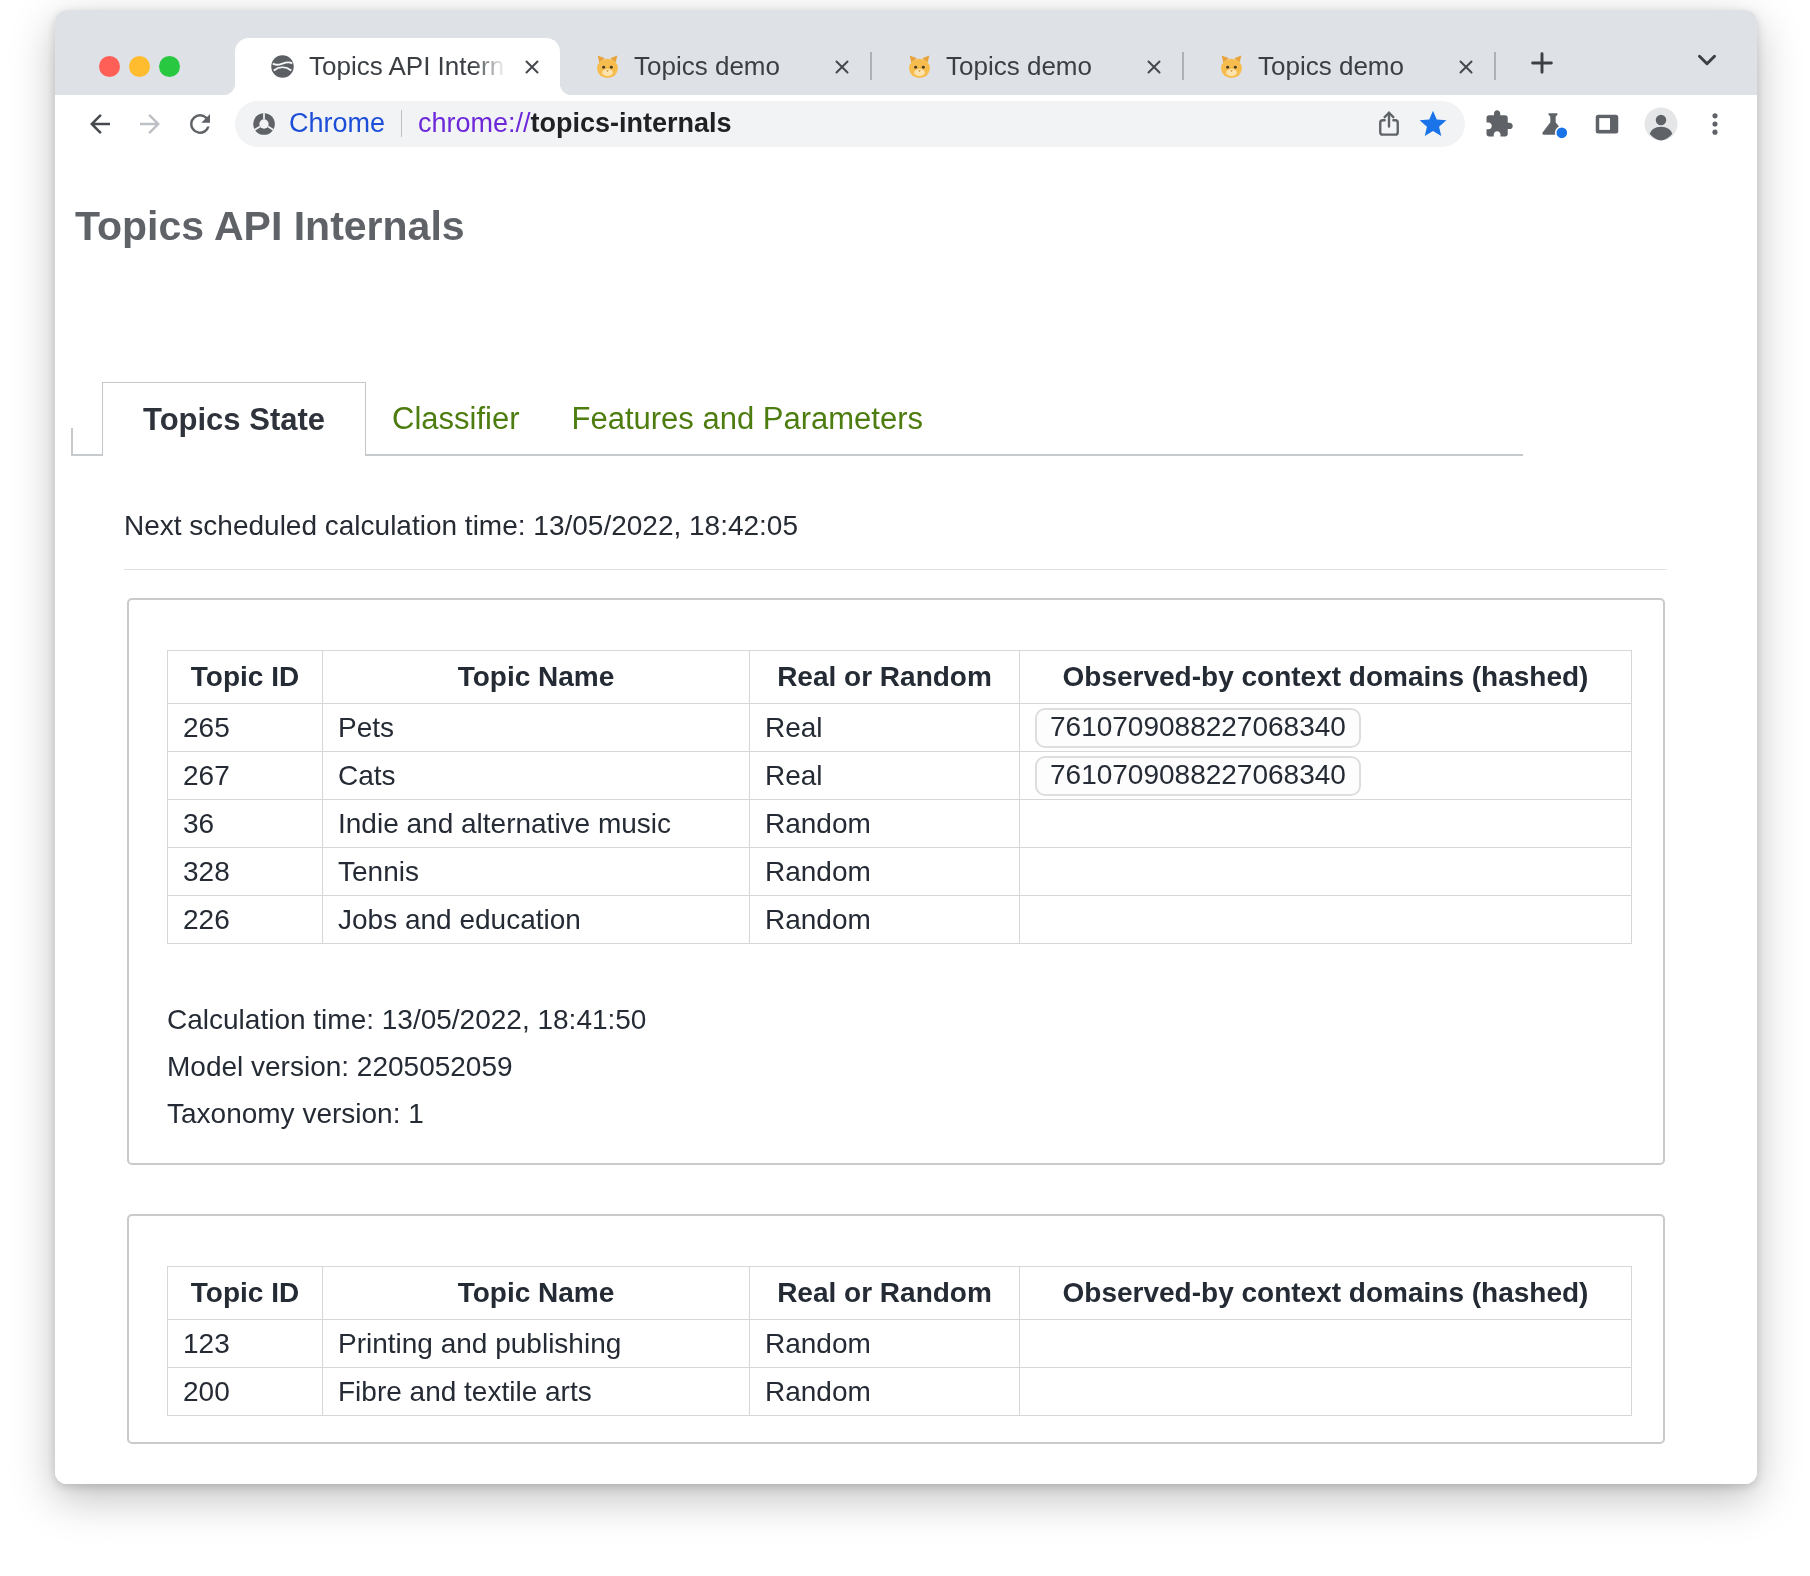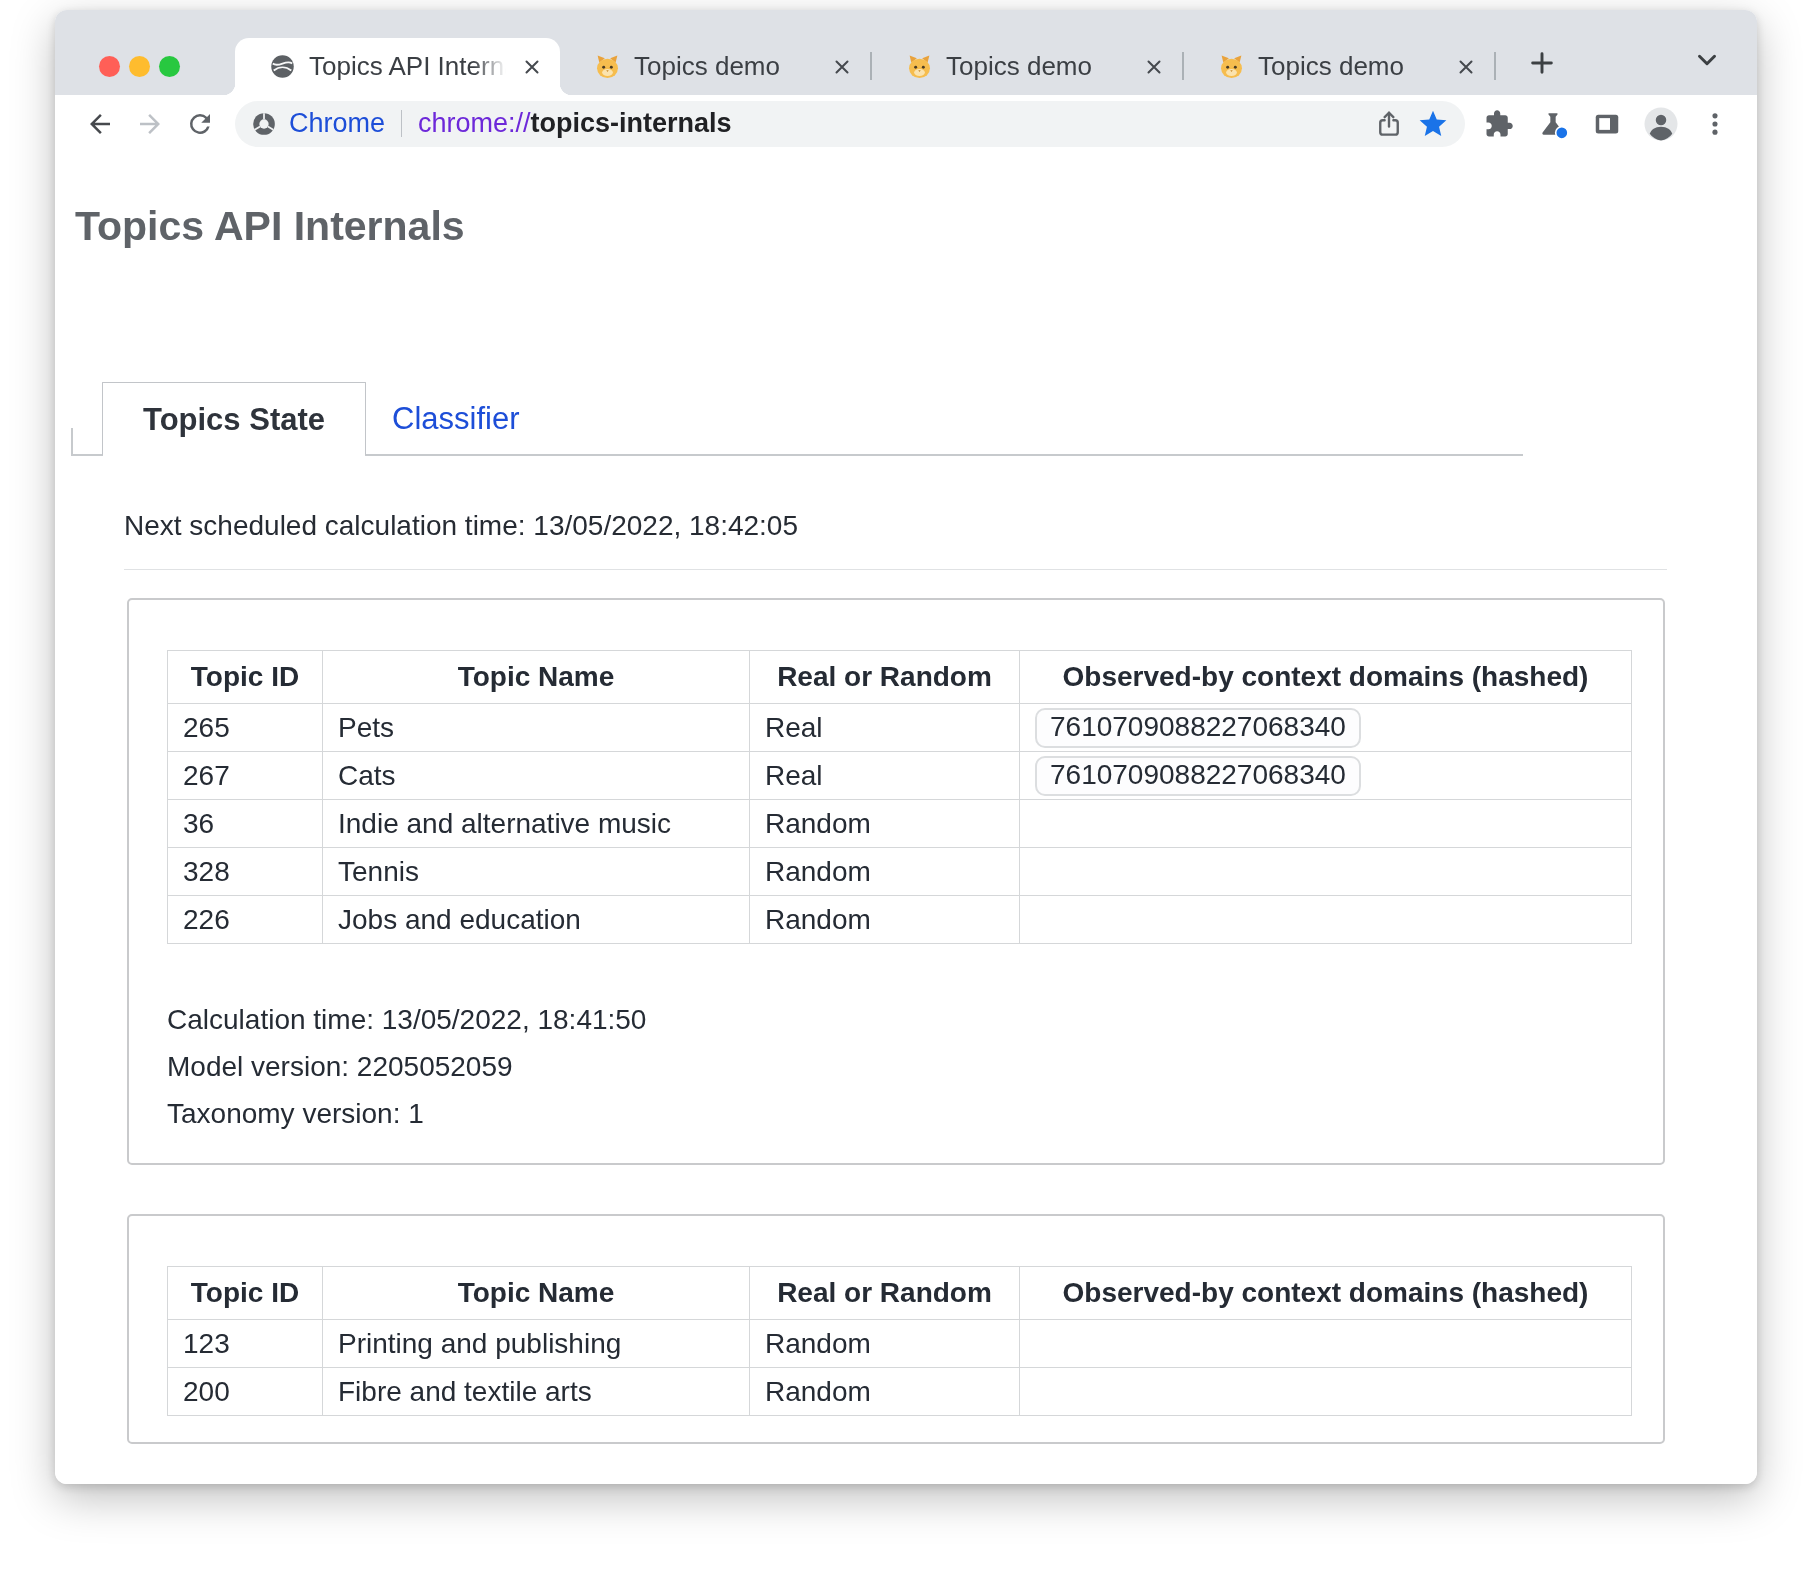--- a/index.html
+++ b/index.html
@@ -51,21 +51,21 @@
   .obtn { width:44px; height:44px; display:flex; align-items:center; justify-content:center; background:transparent; border:none; padding:0; flex:0 0 44px; }
   .right-icons { display:flex; align-items:center; gap:10px; }
 
   
   .content { height:1332px; overflow:hidden; background:#fff; color:#262b33; }
   .page-title { margin:50px 0 0 20px; font-size:41px; line-height:48px; font-weight:700; color:#5f6368; }
 
   .pagetabs { position:relative; margin:132px 0 0 17px; width:1451px; border-bottom:2px solid #c7cacd;
               display:flex; align-items:flex-end; height:72px; box-sizing:content-box; }
   .pagetabs::before { content:""; position:absolute; left:-1px; bottom:-2px; width:2px; height:28px; background:#c7cacd; }
-  .ptab { height:70px; display:flex; align-items:center; padding:0 26px; font-size:31px; color:#1d4ed8; }
+  .ptab { height:70px; display:flex; align-items:center; padding:0 26px; font-size:31px; color:#4d7c0f; }
   .ptab.active { border:1px solid #c2c5c9; border-bottom:none; background:#fff; margin-bottom:-2px; height:73px;
                  padding:0 40px; font-weight:700; color:#2e333b; margin-left:30px; border-radius:1px; }
 
   .nextcalc { margin:54px 0 0 69px; font-size:28px; color:#262b33; }
   .hdivider { margin:27px 0 0 69px; width:1543px; border-top:1px solid #e0e2e4; height:0; }
   .epochs-h { margin:56px 0 0 69px; font-size:31px; font-weight:700; color:#5f6368; }
 
   #epochs { margin:28px 0 0 72px; }
   .epochbox { width:1538px; box-sizing:border-box; border:2px solid #c9cacc; border-radius:5px;
               padding:50px 0 26px 38px; margin-bottom:49px; background:#fff; }
@@ -258,20 +258,21 @@
         </button>
       </div>
     </div>
 
     <div class="content">
       <h1 class="page-title">Topics API Internals</h1>
 
       <div class="pagetabs" id="page-tabs">
           <div class="ptab active">Topics State</div>
           <div class="ptab">Classifier</div>
+          <div class="ptab">Features and Parameters</div>
         </div>
 
       <div class="nextcalc">Next scheduled calculation time: 13/05/2022, 18:42:05</div>
       <div class="hdivider"></div>
 
       <div id="epochs">
           <div class="epochbox">
             <table class="topics">
               <colgroup>
                 <col style="width:155px">

